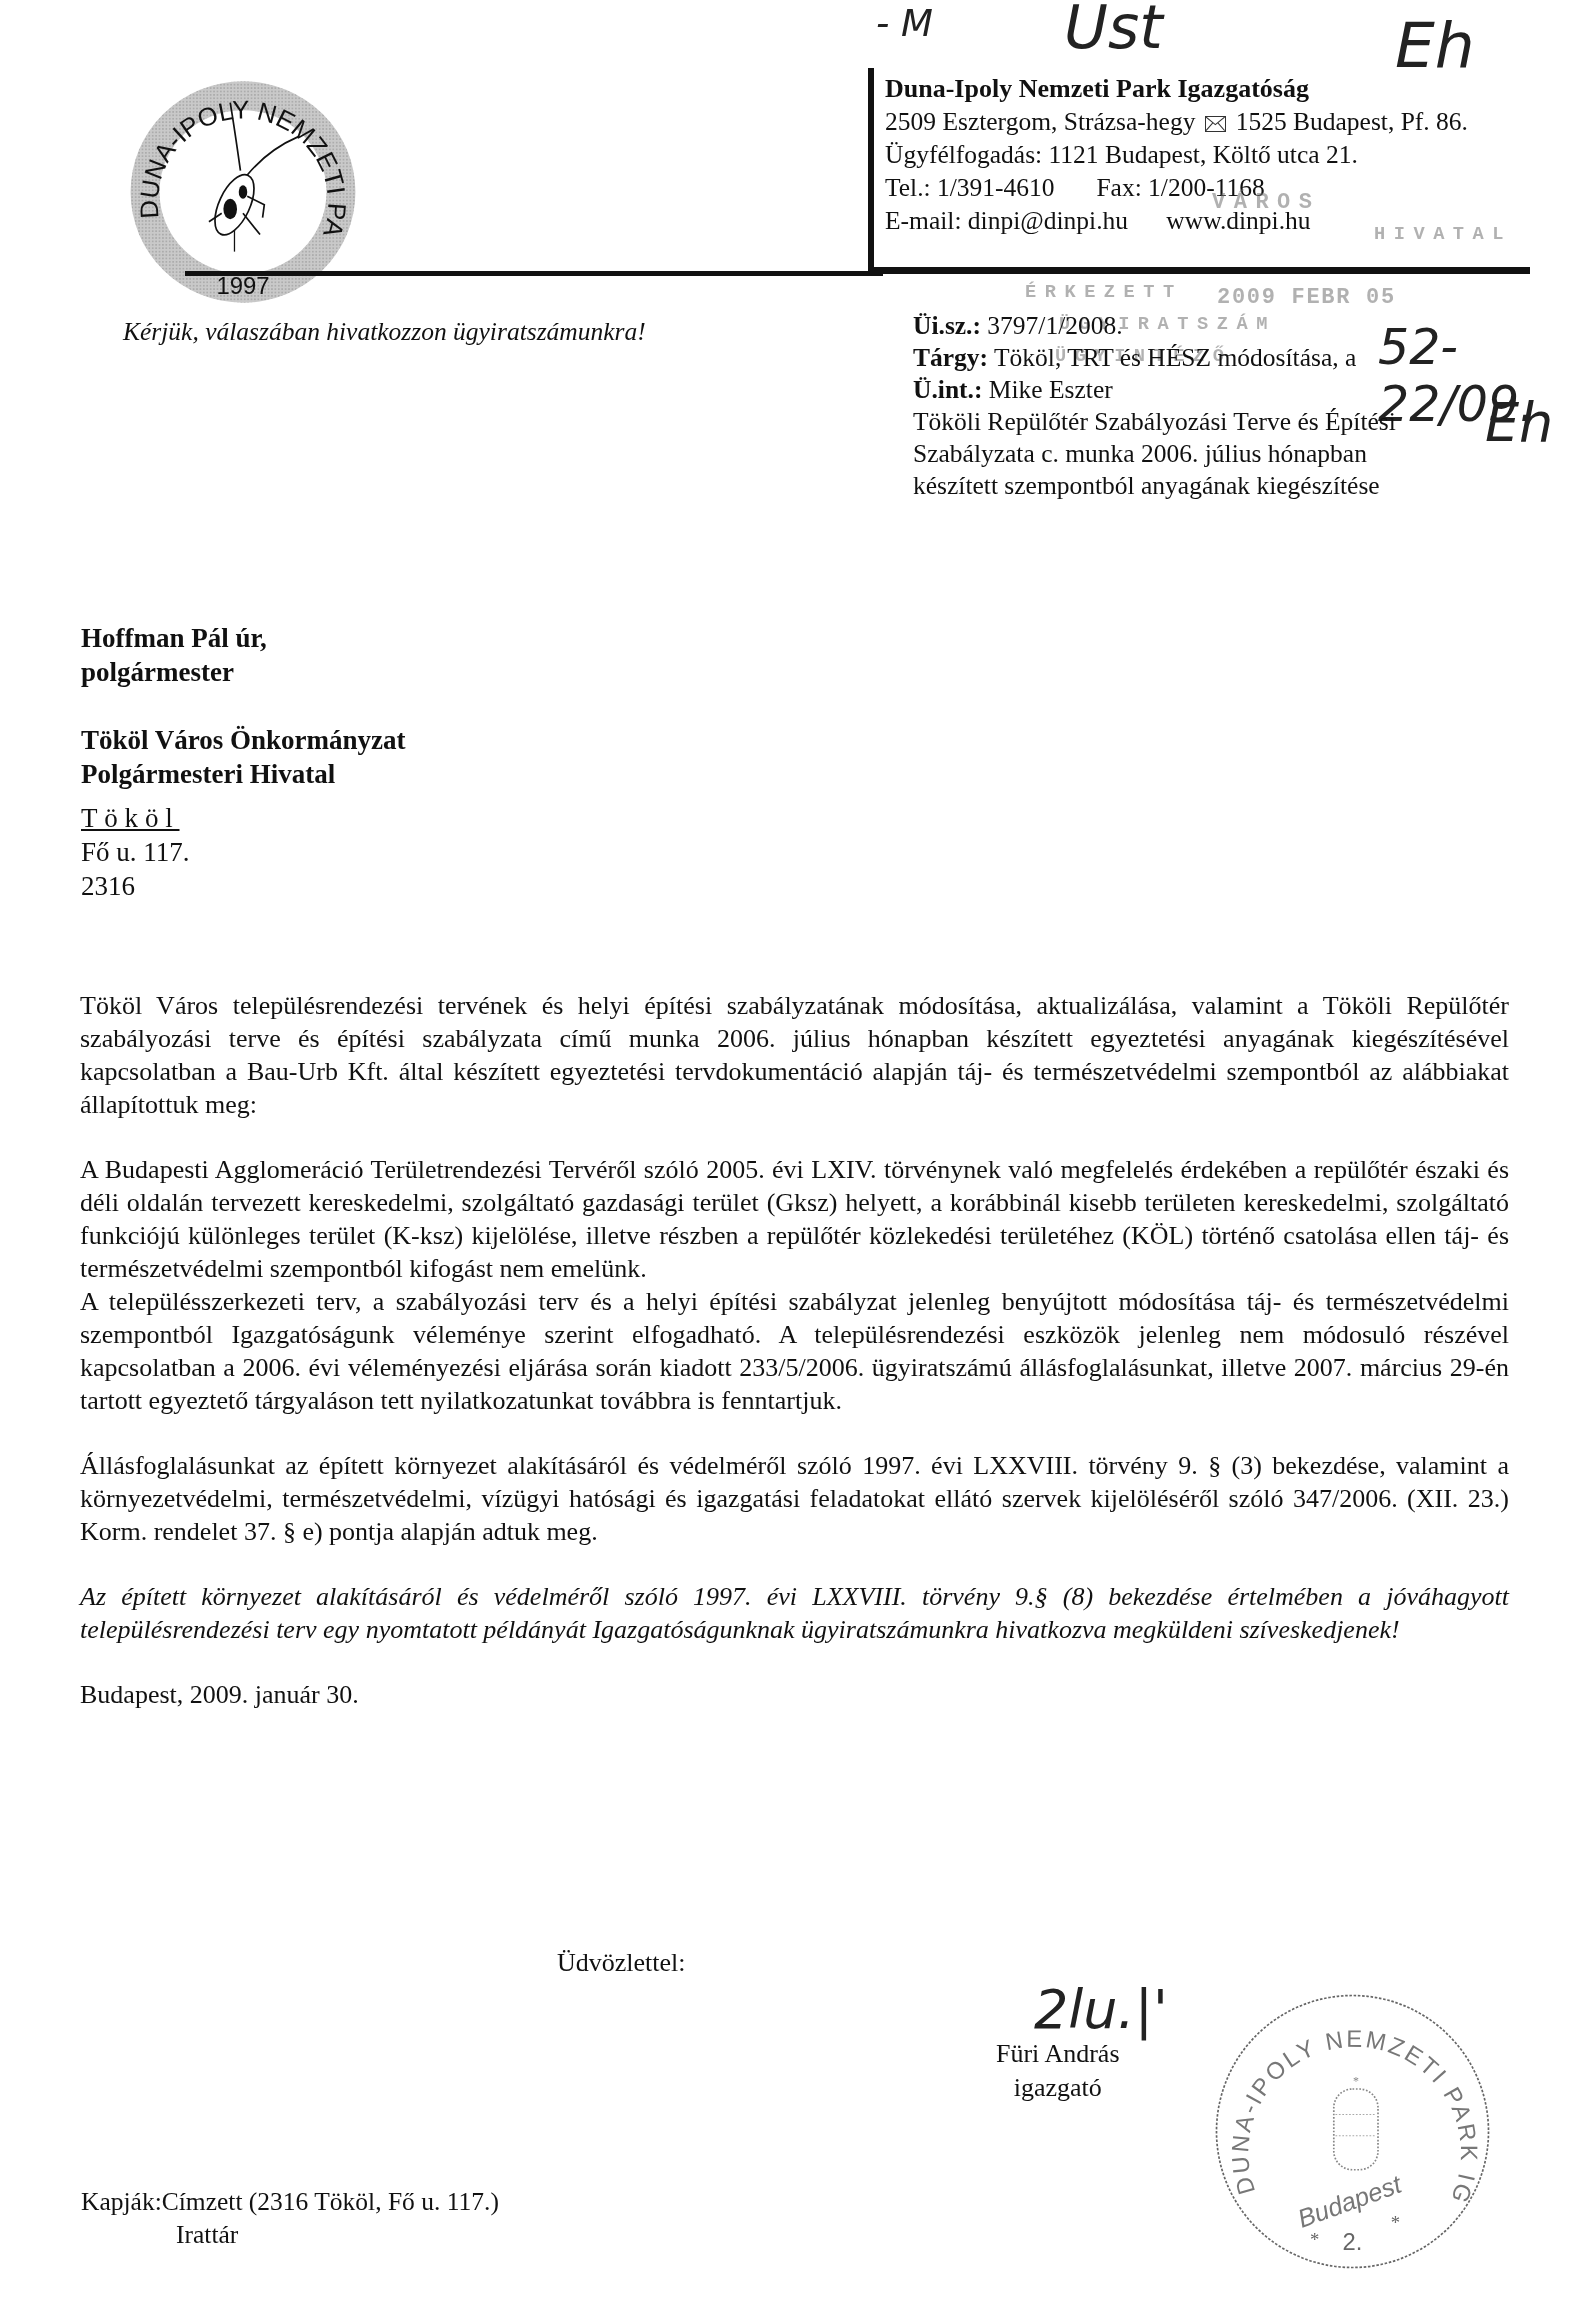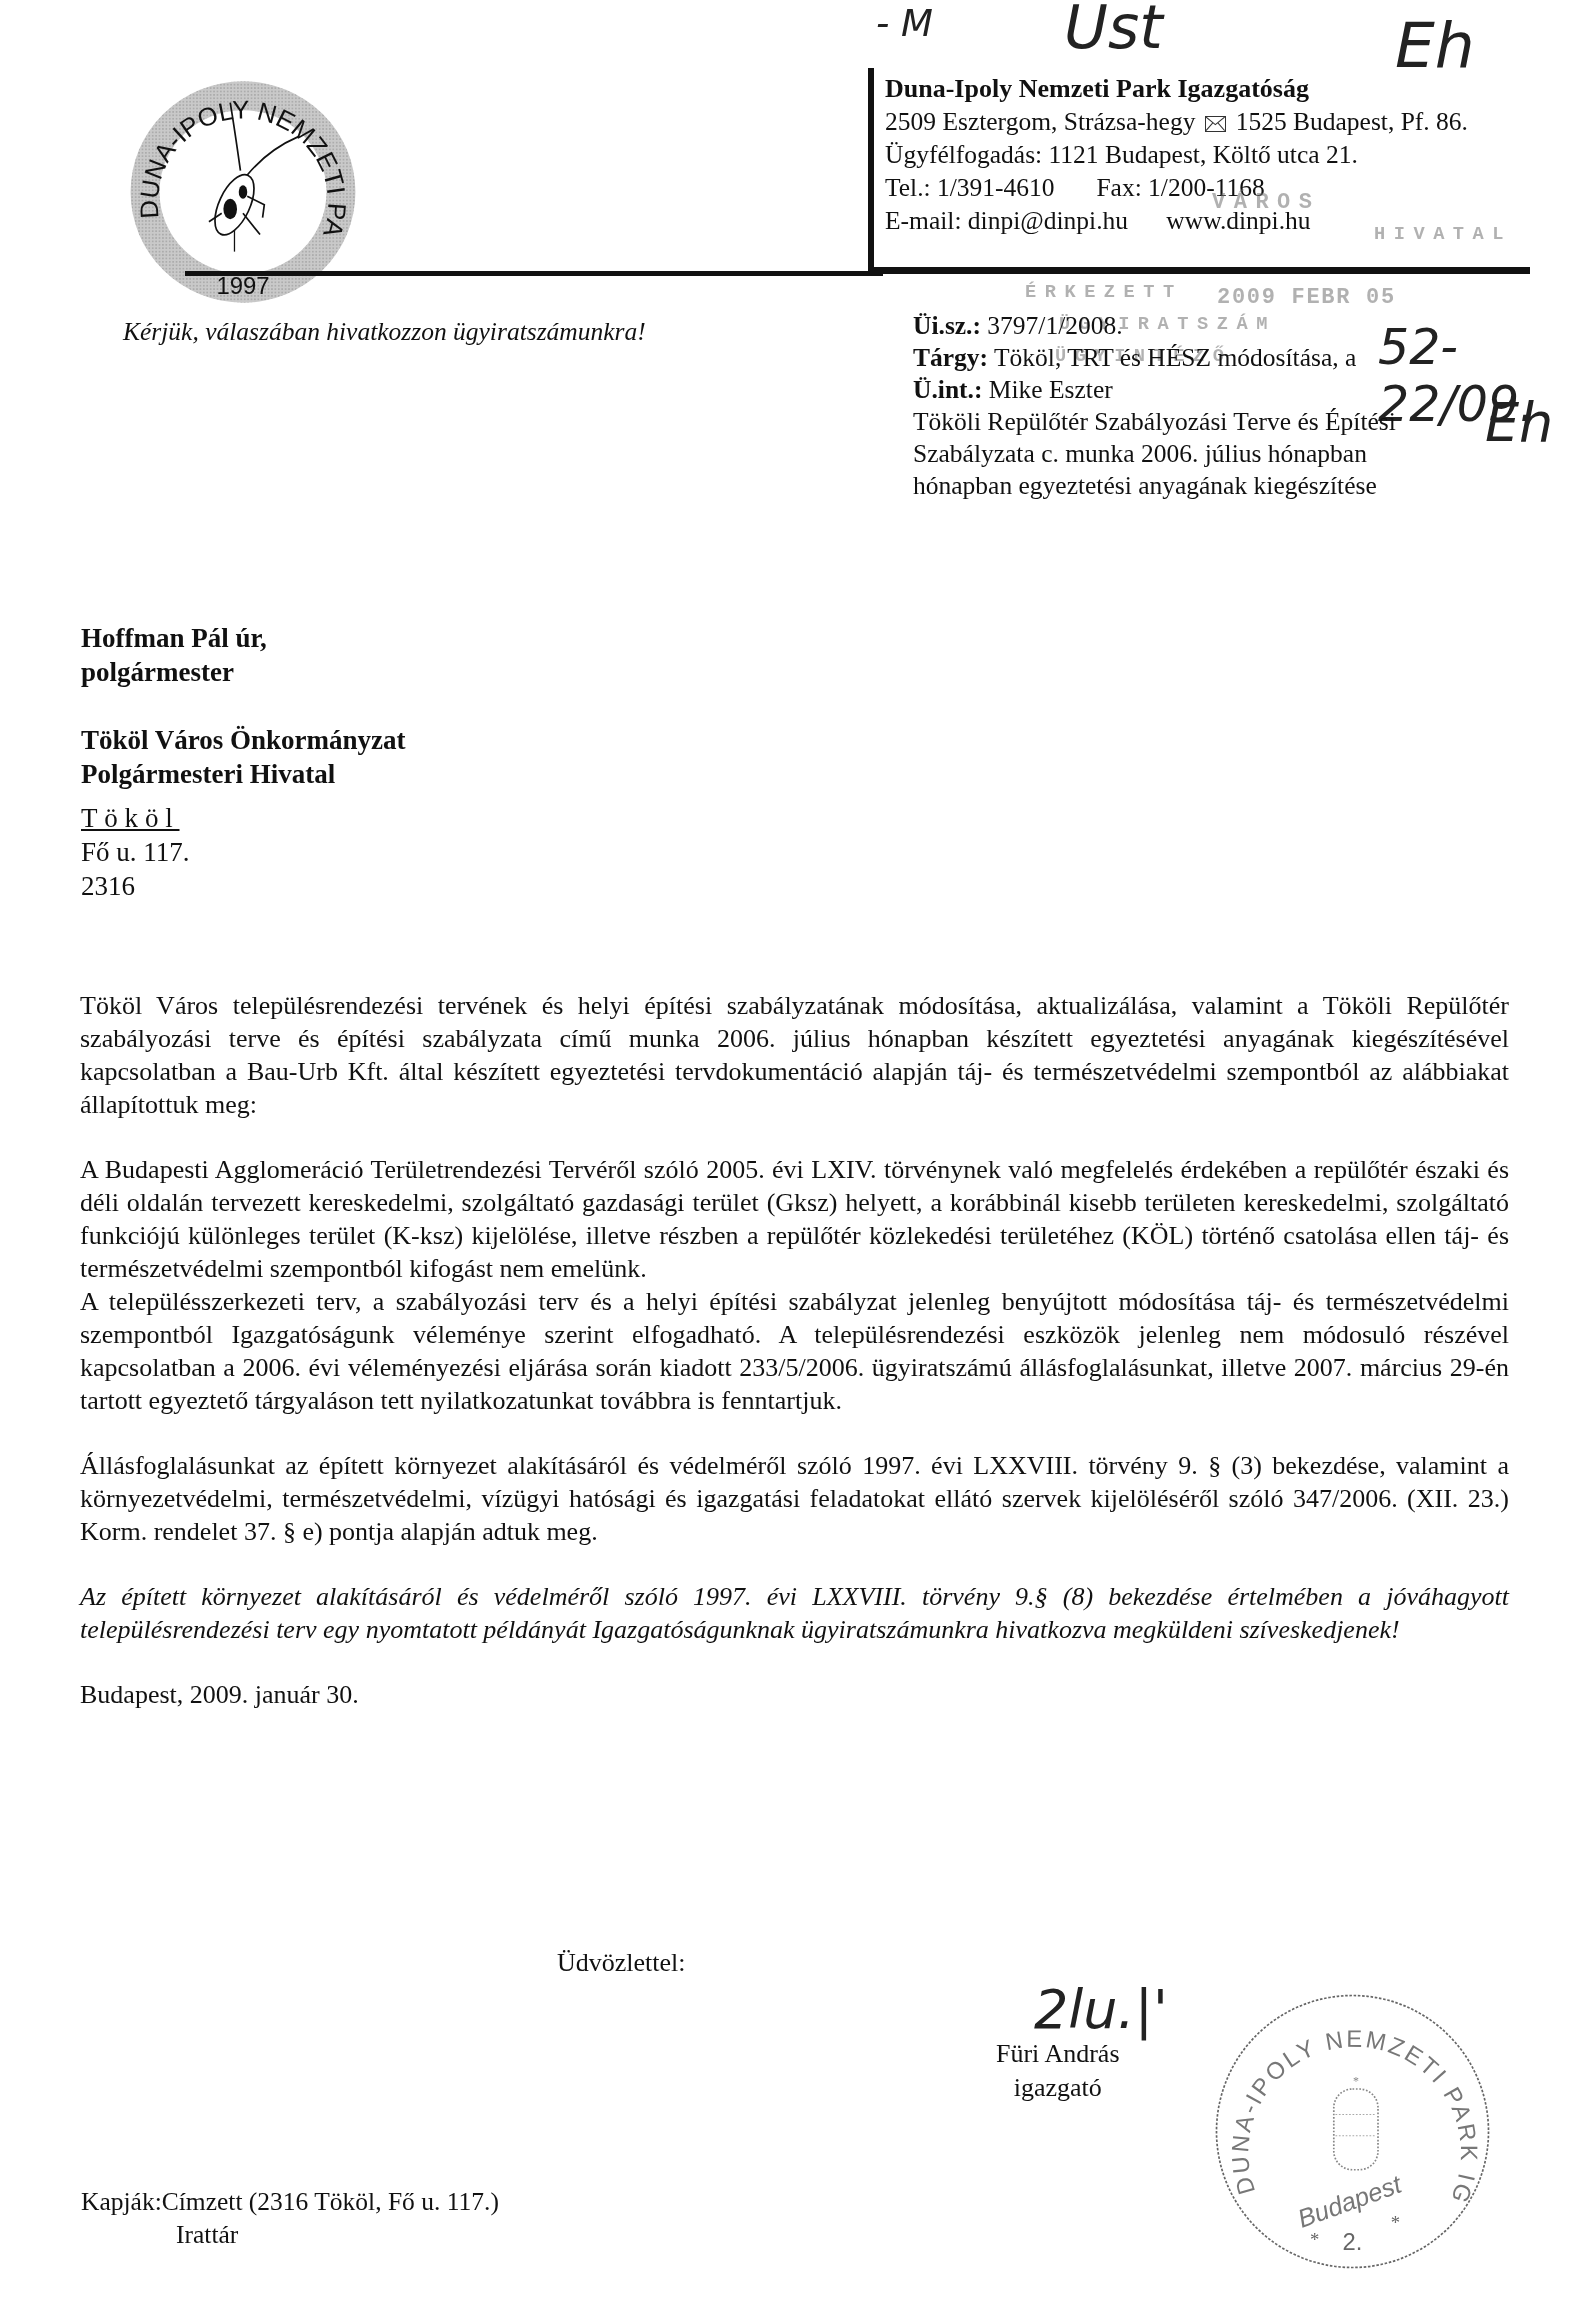--- a/index.html
+++ b/index.html
@@ -116,21 +116,21 @@
 <div class="stamp" style="left:1059px;top:313px;font-size:18.7px;">ÜGYIRATSZÁM</div>
 <div class="stamp" style="left:1055px;top:345px;font-size:18.7px;">ÜGYINTÉZŐ</div>
 <div class="stamp" style="left:1217px;top:285px;font-size:22px;letter-spacing:1.7px;">2009 FEBR 05</div>
 
 <div class="abs fileinfo">
   <div><b>Üi.sz.:</b> <span>3797/1/2008.</span></div>
   <div><b>Tárgy:</b> <span>Tököl, TRT és HÉSZ módosítása, a</span></div>
   <div><b>Ü.int.:</b> <span>Mike Eszter</span></div>
   <div>Tököli Repülőtér Szabályozási Terve és Építési</div>
   <div>Szabályzata c. munka 2006. július hónapban</div>
-  <div>hónapban egyeztetési anyagának kiegészítése</div>
+  <div>készített szempontból anyagának kiegészítése</div>
 </div>
 
 <div class="abs addr">
   <div class="b">Hoffman Pál úr,</div>
   <div class="b">polgármester</div>
   <div class="gap"></div>
   <div class="b">Tököl Város Önkormányzat</div>
   <div class="b">Polgármesteri Hivatal</div>
   <div class="gap-s"></div>
   <div class="town">Tököl</div>

